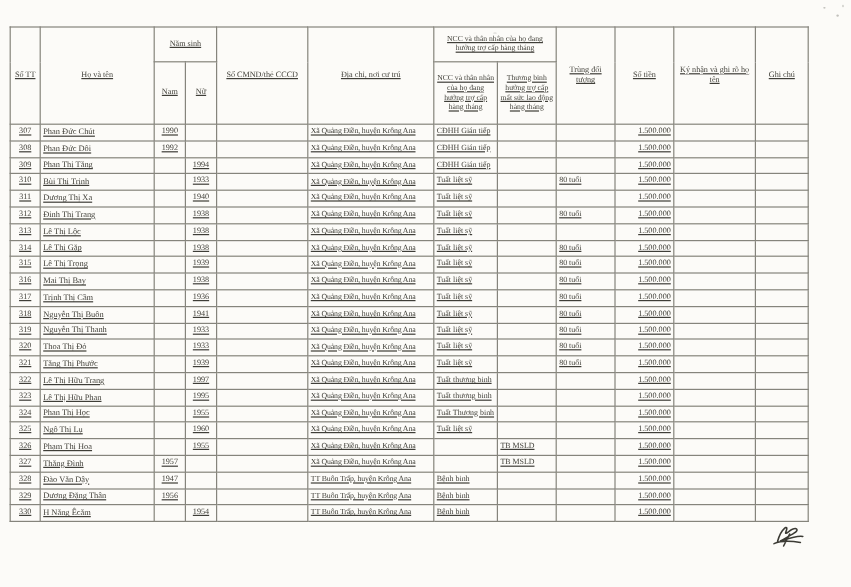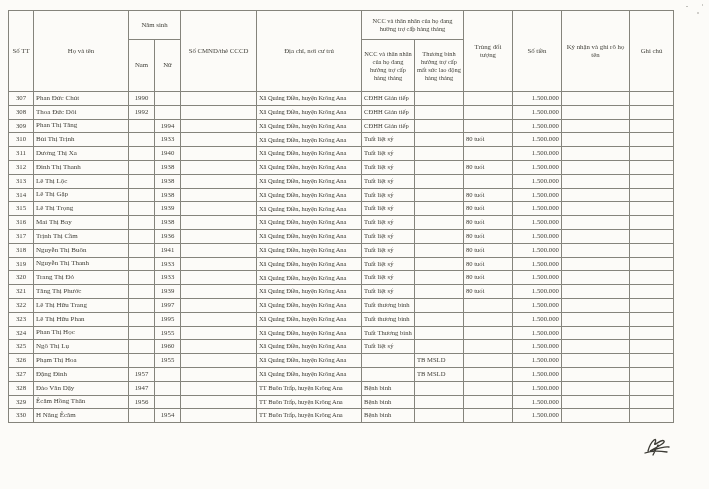--- a/index.html
+++ b/index.html
@@ -4,22 +4,22 @@
 <style>
   html,body{margin:0;padding:0;}
   body{
     width:709px;height:489px;position:relative;overflow:hidden;
     background:#fcfbf8;
     font-family:"Liberation Serif","DejaVu Serif",serif;
     color:#3f3e38;
   }
   .sheet{position:absolute;left:0;top:0;width:709px;height:489px;}
   table.doc{
-    position:absolute;left:8px;top:10px;width:665px;
-    border-collapse:collapse;table-layout:fixed;
+    position:absolute;left:8px;top:22px;width:665px;
+    border-collapse:collapse;table-layout:fixed;text-decoration:underline;
   }
   table.doc th,table.doc td{
     border:1px solid #85847c;
     padding:0 2px;
     font-weight:normal;
     vertical-align:middle;
     overflow:hidden;
   }
   table.doc{border:1px solid #5f5e57;}
   thead th{
@@ -99,21 +99,21 @@
           <td class="c-address">Xã Quảng Điền, huyện Krông Ana</td>
           <td class="c-ncc1">CĐHH Gián tiếp</td>
           <td class="c-ncc2"></td>
           <td class="c-trung"></td>
           <td class="c-sotien">1.500.000</td>
           <td class="c-kynhan"></td>
           <td class="c-ghichu"></td>
         </tr>
         <tr>
           <td class="c-stt">308</td>
-          <td class="c-name">Thoa Đức Dôi</td>
+          <td class="c-name">Phan Đức Dôi</td>
           <td class="c-nam">1992</td>
           <td class="c-nu"></td>
           <td class="c-cmnd"></td>
           <td class="c-address">Xã Quảng Điền, huyện Krông Ana</td>
           <td class="c-ncc1">CĐHH Gián tiếp</td>
           <td class="c-ncc2"></td>
           <td class="c-trung"></td>
           <td class="c-sotien">1.500.000</td>
           <td class="c-kynhan"></td>
           <td class="c-ghichu"></td>
@@ -155,21 +155,21 @@
           <td class="c-address">Xã Quảng Điền, huyện Krông Ana</td>
           <td class="c-ncc1">Tuất liệt sỹ</td>
           <td class="c-ncc2"></td>
           <td class="c-trung"></td>
           <td class="c-sotien">1.500.000</td>
           <td class="c-kynhan"></td>
           <td class="c-ghichu"></td>
         </tr>
         <tr>
           <td class="c-stt">312</td>
-          <td class="c-name">Đinh Thị Thanh</td>
+          <td class="c-name">Đinh Thị Trang</td>
           <td class="c-nam"></td>
           <td class="c-nu">1938</td>
           <td class="c-cmnd"></td>
           <td class="c-address">Xã Quảng Điền, huyện Krông Ana</td>
           <td class="c-ncc1">Tuất liệt sỹ</td>
           <td class="c-ncc2"></td>
           <td class="c-trung">80 tuổi</td>
           <td class="c-sotien">1.500.000</td>
           <td class="c-kynhan"></td>
           <td class="c-ghichu"></td>
@@ -267,21 +267,21 @@
           <td class="c-address">Xã Quảng Điền, huyện Krông Ana</td>
           <td class="c-ncc1">Tuất liệt sỹ</td>
           <td class="c-ncc2"></td>
           <td class="c-trung">80 tuổi</td>
           <td class="c-sotien">1.500.000</td>
           <td class="c-kynhan"></td>
           <td class="c-ghichu"></td>
         </tr>
         <tr>
           <td class="c-stt">320</td>
-          <td class="c-name">Trang Thị Đỏ</td>
+          <td class="c-name">Thoa Thị Đỏ</td>
           <td class="c-nam"></td>
           <td class="c-nu">1933</td>
           <td class="c-cmnd"></td>
           <td class="c-address">Xã Quảng Điền, huyện Krông Ana</td>
           <td class="c-ncc1">Tuất liệt sỹ</td>
           <td class="c-ncc2"></td>
           <td class="c-trung">80 tuổi</td>
           <td class="c-sotien">1.500.000</td>
           <td class="c-kynhan"></td>
           <td class="c-ghichu"></td>
@@ -365,21 +365,21 @@
           <td class="c-address">Xã Quảng Điền, huyện Krông Ana</td>
           <td class="c-ncc1"></td>
           <td class="c-ncc2">TB MSLD</td>
           <td class="c-trung"></td>
           <td class="c-sotien">1.500.000</td>
           <td class="c-kynhan"></td>
           <td class="c-ghichu"></td>
         </tr>
         <tr>
           <td class="c-stt">327</td>
-          <td class="c-name">Đặng Đình</td>
+          <td class="c-name">Thăng Đình</td>
           <td class="c-nam">1957</td>
           <td class="c-nu"></td>
           <td class="c-cmnd"></td>
           <td class="c-address">Xã Quảng Điền, huyện Krông Ana</td>
           <td class="c-ncc1"></td>
           <td class="c-ncc2">TB MSLD</td>
           <td class="c-trung"></td>
           <td class="c-sotien">1.500.000</td>
           <td class="c-kynhan"></td>
           <td class="c-ghichu"></td>
@@ -393,21 +393,21 @@
           <td class="c-address">TT Buôn Trấp, huyện Krông Ana</td>
           <td class="c-ncc1">Bệnh binh</td>
           <td class="c-ncc2"></td>
           <td class="c-trung"></td>
           <td class="c-sotien">1.500.000</td>
           <td class="c-kynhan"></td>
           <td class="c-ghichu"></td>
         </tr>
         <tr>
           <td class="c-stt">329</td>
-          <td class="c-name">Êcăm Hồng Thân</td>
+          <td class="c-name">Dương Đặng Thân</td>
           <td class="c-nam">1956</td>
           <td class="c-nu"></td>
           <td class="c-cmnd"></td>
           <td class="c-address">TT Buôn Trấp, huyện Krông Ana</td>
           <td class="c-ncc1">Bệnh binh</td>
           <td class="c-ncc2"></td>
           <td class="c-trung"></td>
           <td class="c-sotien">1.500.000</td>
           <td class="c-kynhan"></td>
           <td class="c-ghichu"></td>

